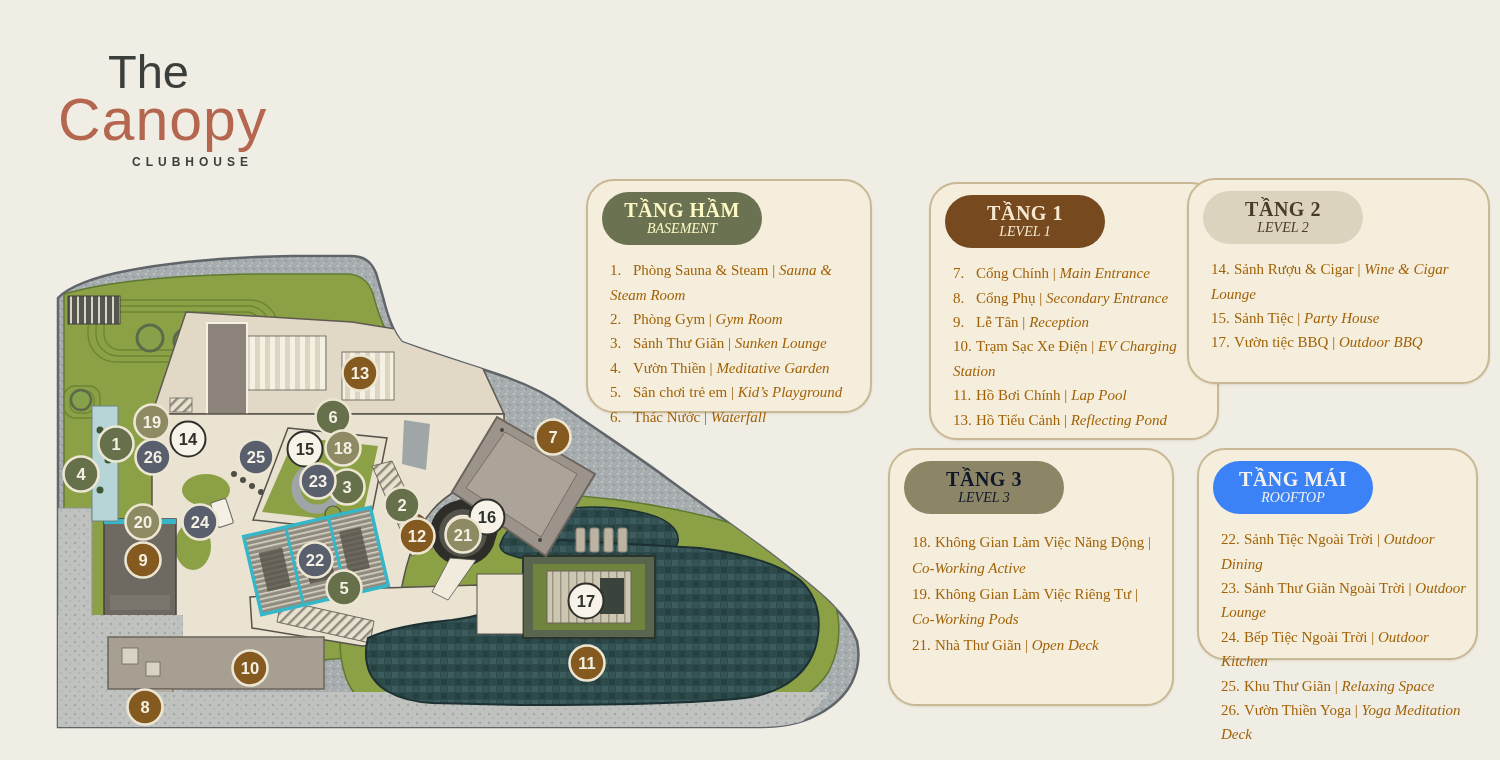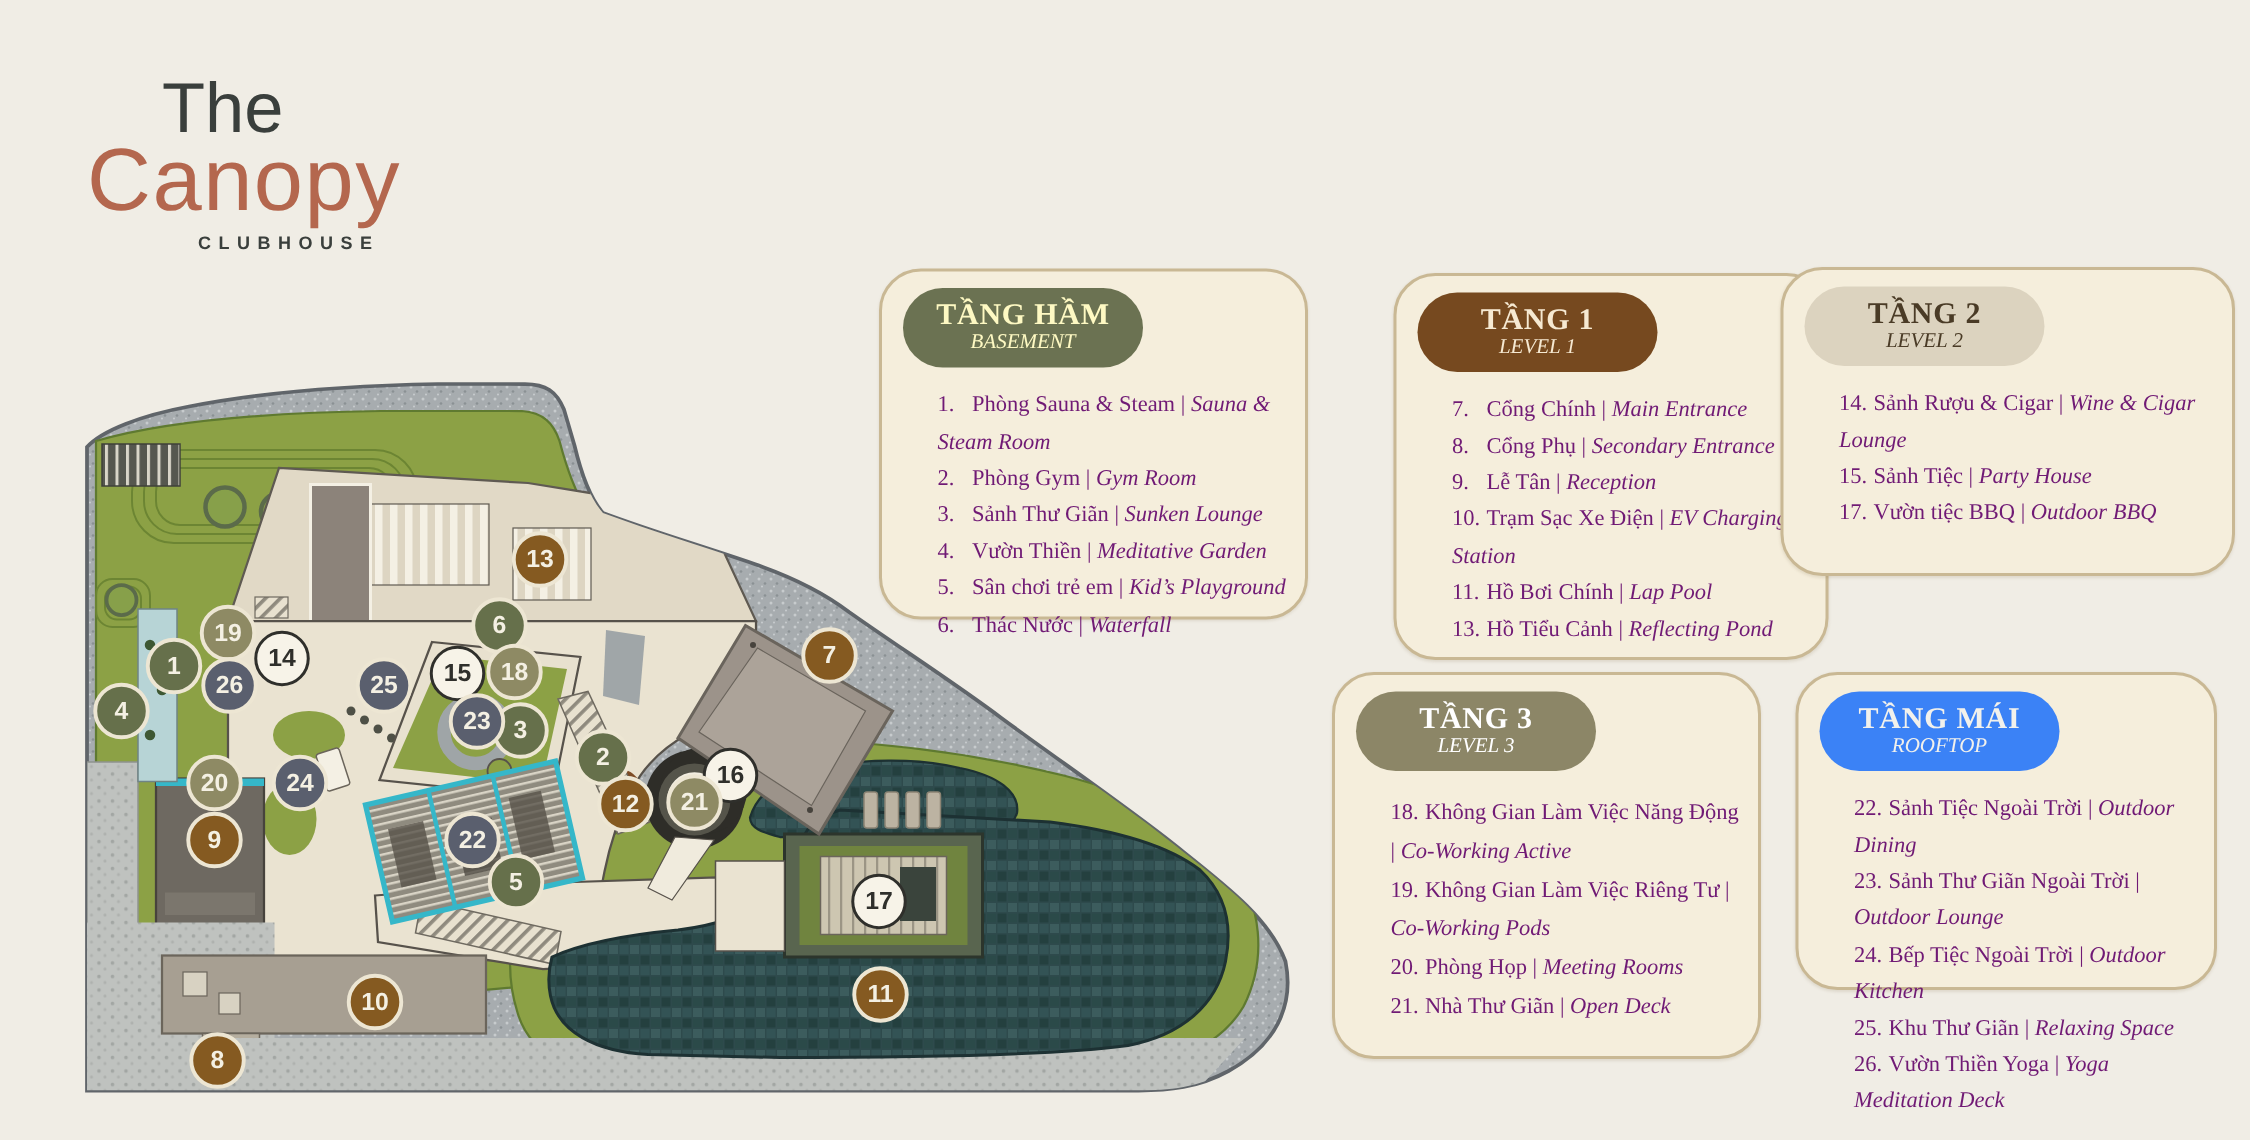--- a/index.html
+++ b/index.html
@@ -25,21 +25,21 @@
   .card-level1 {left:889px;top:182px;width:290px;height:258px;margin-left:40px;}
   .card-level2 {left:1187px;top:178px;width:303px;height:206px;}
   .card-level3 {left:888px;top:448px;width:286px;height:258px;}
   .card-rooftop{left:1197px;top:448px;width:281px;height:212px;}
   .pill{
     display:block;margin:11px 0 0 14px;width:160px;padding:7px 0 8px 0;
     border-radius:999px;text-align:center;
   }
   .pill-title{font-size:20px;font-weight:bold;letter-spacing:.5px;line-height:1.1;}
   .pill-sub{font-size:14px;font-style:italic;line-height:1.15;}
-  .items{padding:13px 8px 0 37px;font-size:15px;color:#701a75;line-height:24.4px;}
+  .items{padding:13px 8px 0 22px;font-size:15px;color:#a16207;line-height:24.4px;}
   .card-level3 .items{padding-top:16px;line-height:25.8px;}
   .legend-item .num{display:inline-block;min-width:23px;}
   .legend-item .en{font-style:italic;}
 </style>
 </head>
 <body>
 
 <div class="logo">
   <div class="logo-the">The</div>
   <div class="logo-canopy">Canopy</div>
@@ -301,28 +301,27 @@
     <div class="pill-sub">LEVEL 2</div>
   </div>
   <div class="items">
       <div class="legend-item"><span class="num">14.</span><span class="vi">Sảnh Rượu &amp; Cigar | </span><em class="en">Wine &amp; Cigar Lounge</em></div>
       <div class="legend-item"><span class="num">15.</span><span class="vi">Sảnh Tiệc | </span><em class="en">Party House</em></div>
       <div class="legend-item"><span class="num">17.</span><span class="vi">Vườn tiệc BBQ | </span><em class="en">Outdoor BBQ</em></div>
     </div>
 </div>
 
 <div class="card card-level3">
-  <div class="pill" style="background: rgb(140, 134, 103); color: #ffffff;">
+  <div class="pill" style="background: rgb(140, 134, 103); color: #0f172a;">
     <div class="pill-title">TẦNG 3</div>
     <div class="pill-sub">LEVEL 3</div>
   </div>
   <div class="items">
       <div class="legend-item"><span class="num">18.</span><span class="vi">Không Gian Làm Việc Năng Động | </span><em class="en">Co-Working Active</em></div>
       <div class="legend-item"><span class="num">19.</span><span class="vi">Không Gian Làm Việc Riêng Tư | </span><em class="en">Co-Working Pods</em></div>
-      <div class="legend-item"><span class="num">20.</span><span class="vi">Phòng Họp | </span><em class="en">Meeting Rooms</em></div>
       <div class="legend-item"><span class="num">21.</span><span class="vi">Nhà Thư Giãn | </span><em class="en">Open Deck</em></div>
     </div>
 </div>
 
 <div class="card card-rooftop">
   <div class="pill" style="background: #3b82f6; color: rgb(242, 241, 236);">
     <div class="pill-title">TẦNG MÁI</div>
     <div class="pill-sub">ROOFTOP</div>
   </div>
   <div class="items">

